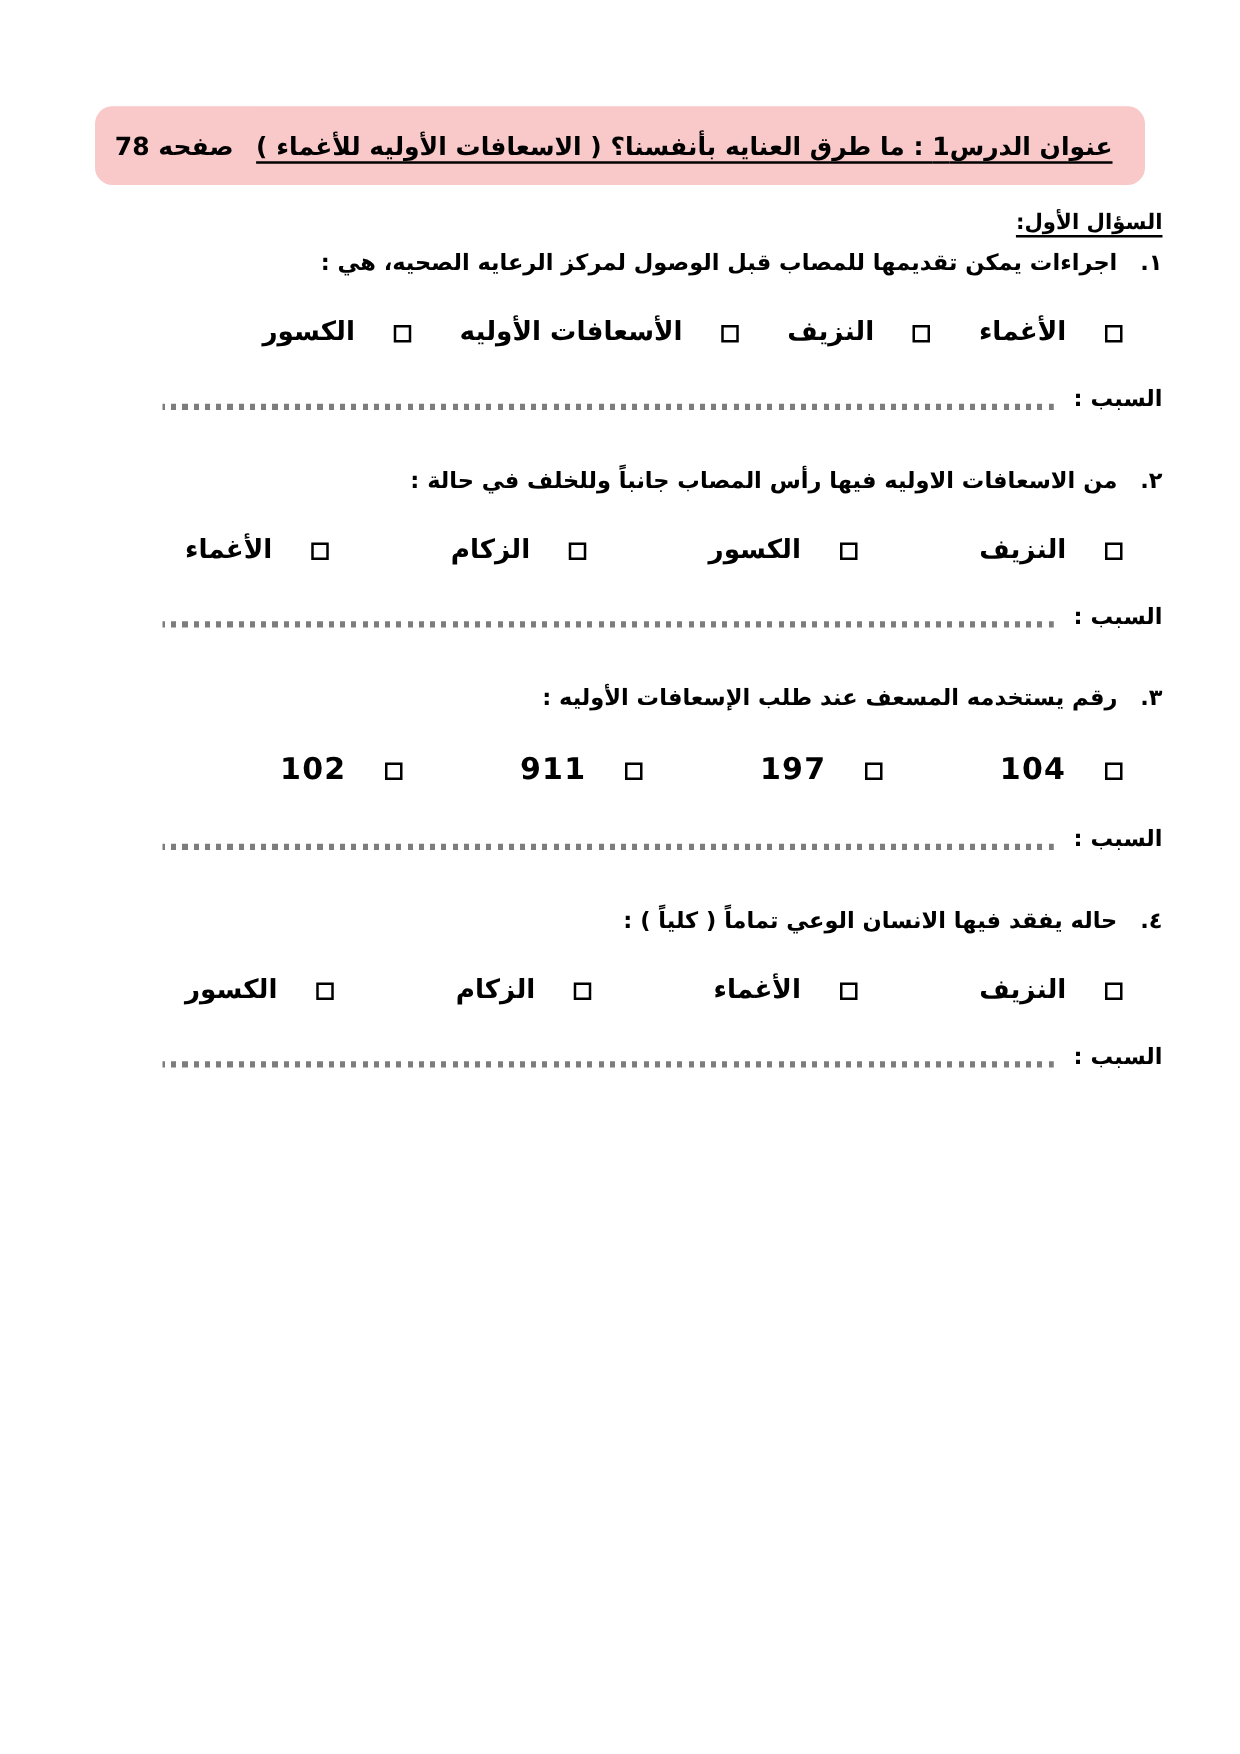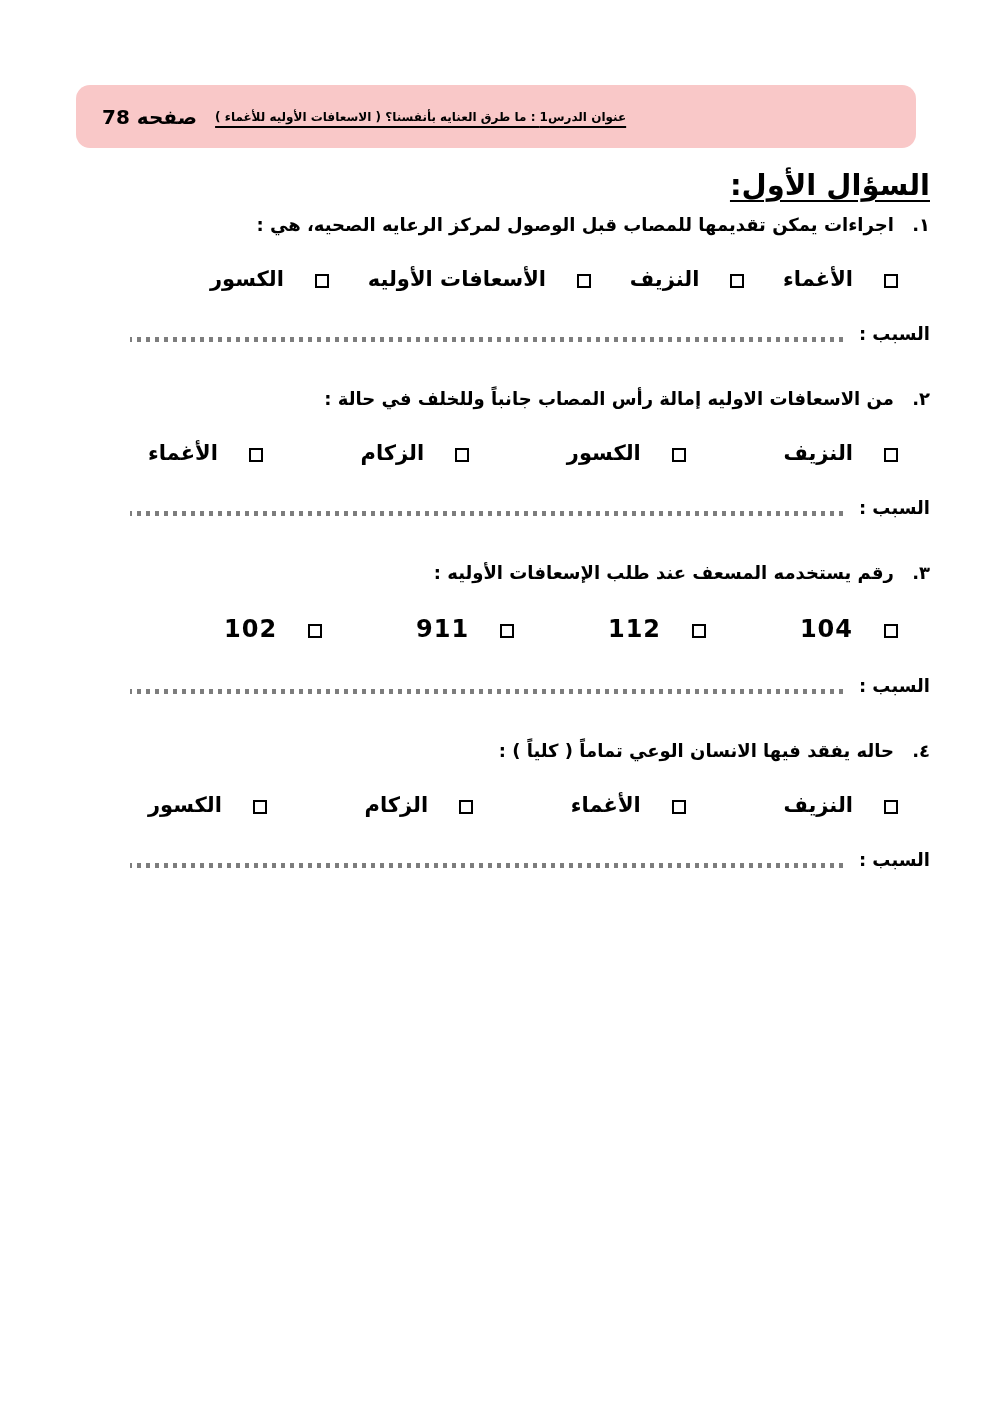--- a/index.html
+++ b/index.html
@@ -17,33 +17,33 @@
 
   
   .header {
     position: absolute; top: 85px; right: 76px; left: 76px; height: 63px;
     background: #f9c8c8;
     border-radius: 14px;
     display: flex; align-items: center;
     padding: 0 26px;
   }
   .header-title {
-    flex: 1; text-align: left;
-    font-size: 12px;
+    flex: 1; text-align: right;
+    font-size: 20px;
     text-decoration: underline;
     text-decoration-thickness: 2px;
     text-underline-offset: 5px;
     white-space: nowrap;
   }
   .header-page { font-size: 20px; white-space: nowrap; margin-right: 18px; }
 
   .content { position: absolute; top: 168px; right: 62px; left: 62px; }
 
   .section-title {
-    font-size: 29px;
+    font-size: 17px;
     text-decoration: underline;
     text-decoration-thickness: 2px;
     text-underline-offset: 5px;
     margin-bottom: 12px;
   }
   .instruction {
     font-size: 21px;
     text-decoration: underline;
     text-decoration-thickness: 2px;
     text-underline-offset: 6px;
@@ -124,21 +124,21 @@
       </div>
       <div class="sabab">
         <span class="sabab-label">السبب :</span>
         <span class="dots"></span>
       </div>
     </div>
 
     <div class="question">
       <div class="q-line">
         <span class="q-num">٢.</span>
-        <span class="q-text">من الاسعافات الاوليه إمالة رأس المصاب جانباً وللخلف  في حالة :</span>
+        <span class="q-text">من الاسعافات الاوليه فيها رأس المصاب جانباً وللخلف  في حالة :</span>
       </div>
       <div class="opts m-q2">
         <span class="opt">
           <span class="cb"></span>
           <span class="opt-label">النزيف</span>
         </span>
         <span class="opt">
           <span class="cb"></span>
           <span class="opt-label">الكسور</span>
         </span>
@@ -162,21 +162,21 @@
         <span class="q-num">٣.</span>
         <span class="q-text">رقم يستخدمه المسعف عند طلب الإسعافات الأوليه :</span>
       </div>
       <div class="opts m-q3 num-opts">
         <span class="opt">
           <span class="cb"></span>
           <span class="opt-label">104</span>
         </span>
         <span class="opt">
           <span class="cb"></span>
-          <span class="opt-label">112</span>
+          <span class="opt-label">197</span>
         </span>
         <span class="opt">
           <span class="cb"></span>
           <span class="opt-label">911</span>
         </span>
         <span class="opt">
           <span class="cb"></span>
           <span class="opt-label">102</span>
         </span>
       </div>

